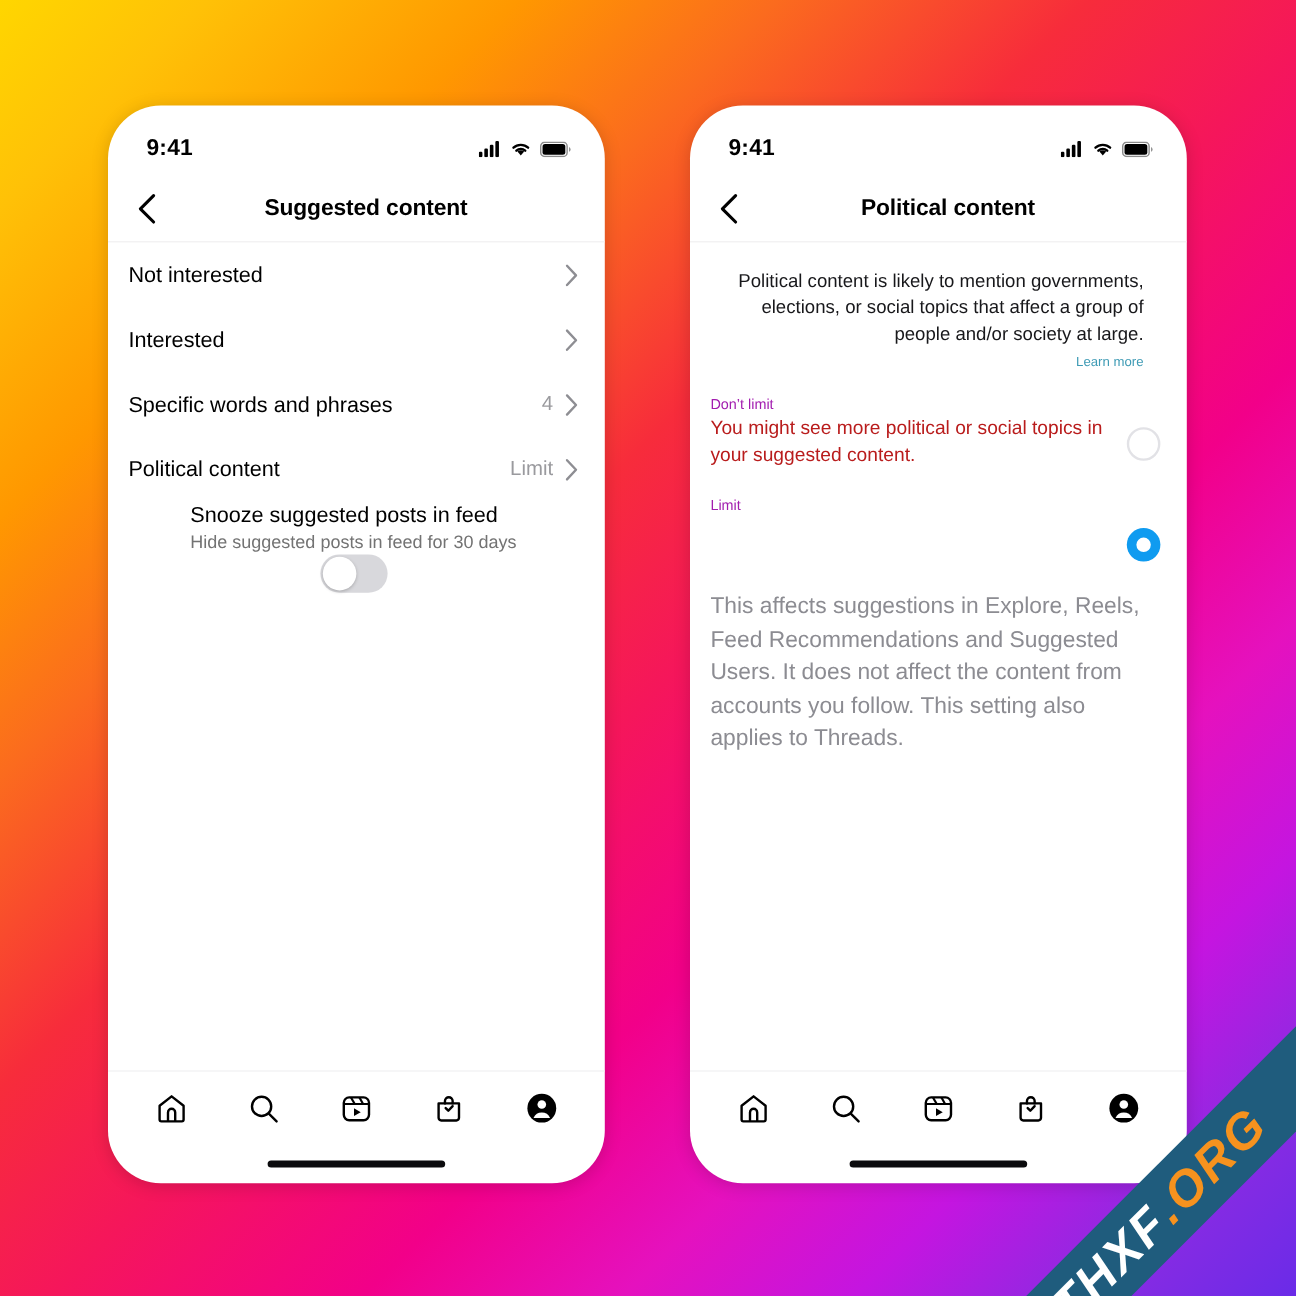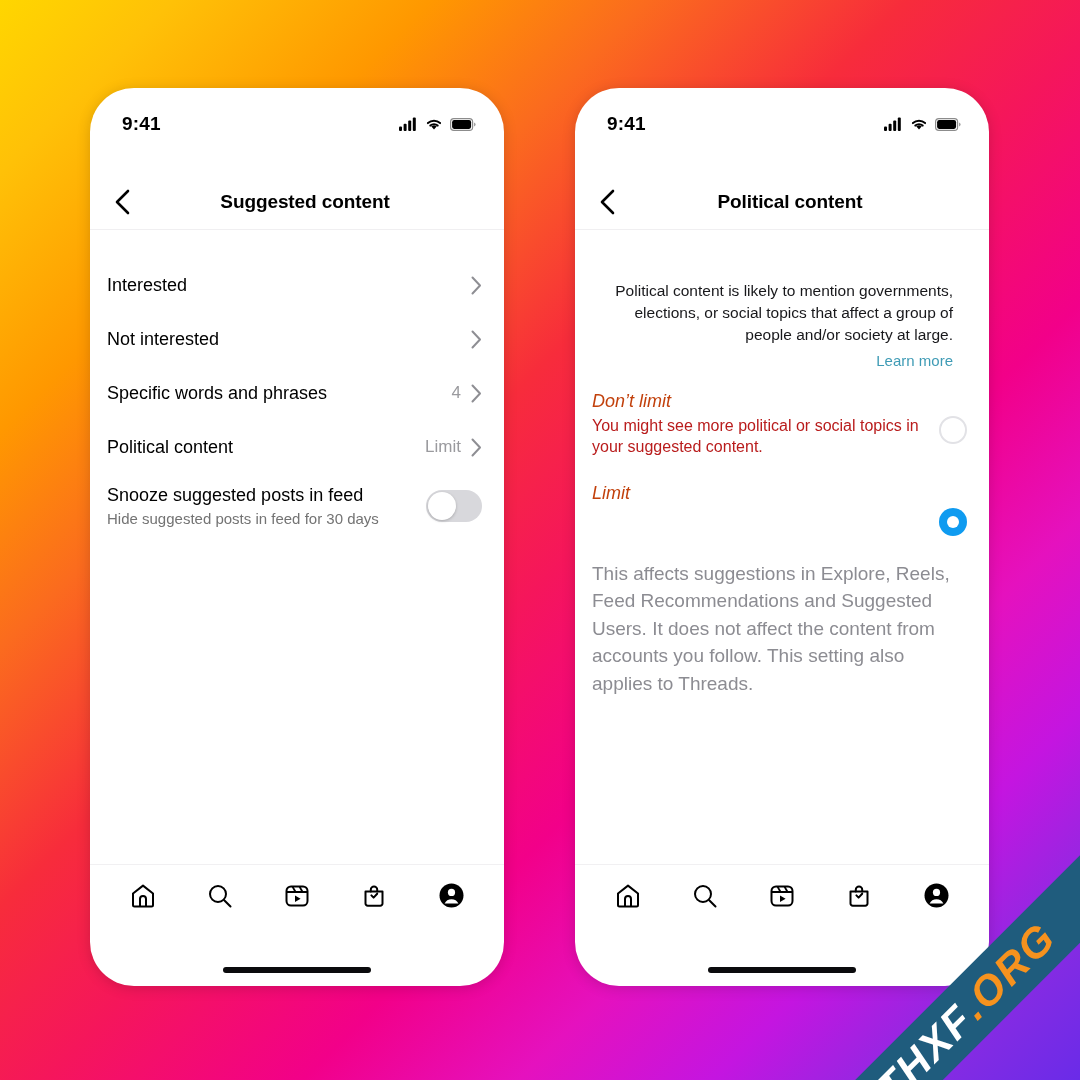--- a/index.html
+++ b/index.html
@@ -36,21 +36,20 @@
     position: absolute;
     top: 88px;
     width: 414px;
     height: 898px;
     background: #ffffff;
     border-radius: 44px;
     overflow: hidden;
     display: flex;
     flex-direction: column;
     box-shadow: 0 2px 14px rgba(0,0,0,0.16);
-    gap: 28px;
   }
   #phone-left  { left: 90px; }
   #phone-right { left: 575px; }
 
   
   .status-bar {
     height: 58px;
     flex: 0 0 58px;
     display: flex;
     align-items: center;
@@ -165,38 +164,37 @@
     text-align: right;
   }
   .desc-text {
     font-size: 15.5px;
     line-height: 1.42;
     color: #18181b;
   }
   .desc-link {
     display: inline-block;
     margin-top: 6px;
-    font-size: 15px;
+    font-size: 11px;
     color: #3f9bb5;
     cursor: pointer;
   }
 
   
   .option-row {
     display: flex;
     align-items: flex-start;
     padding: 20px 22px 4px 17px;
     cursor: pointer;
   }
   .option-main { flex: 1 1 auto; padding-right: 14px; }
   .option-title {
-    font-size: 18px;
-    color: #c2410c;
+    font-size: 12px;
+    color: #a21caf;
     line-height: 1.25;
-    font-style: italic;
   }
   .option-desc {
     font-size: 16px;
     color: #b91c1c;
     line-height: 1.35;
     margin-top: 2px;
   }
   .radio {
     flex: 0 0 auto;
     width: 28px;
@@ -319,33 +317,33 @@
           <path d="M16 2 L5 13 L16 24" stroke="#000" stroke-width="2.6" fill="none" stroke-linecap="round" stroke-linejoin="round"></path>
         </svg>
       </div>
       <div class="nav-title">Suggested content</div>
     </div>
 
     <div class="screen-body">
 
       <div class="list-row">
         <div class="row-main">
-          <div class="row-label">Interested</div>
+          <div class="row-label">Not interested</div>
         </div>
         <div class="row-value"></div>
         <div class="chevron">
           <svg width="11" height="19" viewBox="0 0 11 19">
               <path d="M1.5 1.5 L9 9.5 L1.5 17.5" stroke="#8e8e93" stroke-width="2" fill="none" stroke-linecap="round" stroke-linejoin="round"></path>
             </svg>
         </div>
       </div>
 
       <div class="list-row">
         <div class="row-main">
-          <div class="row-label">Not interested</div>
+          <div class="row-label">Interested</div>
         </div>
         <div class="row-value"></div>
         <div class="chevron">
           <svg width="11" height="19" viewBox="0 0 11 19">
               <path d="M1.5 1.5 L9 9.5 L1.5 17.5" stroke="#8e8e93" stroke-width="2" fill="none" stroke-linecap="round" stroke-linejoin="round"></path>
             </svg>
         </div>
       </div>
 
       <div class="list-row">
@@ -366,21 +364,21 @@
           <div class="row-label">Political content</div>
         </div>
         <div class="row-value">Limit</div>
         <div class="chevron">
           <svg width="11" height="19" viewBox="0 0 11 19">
               <path d="M1.5 1.5 L9 9.5 L1.5 17.5" stroke="#8e8e93" stroke-width="2" fill="none" stroke-linecap="round" stroke-linejoin="round"></path>
             </svg>
         </div>
       </div>
 
-      <div class="list-row" style="min-height:64px;">
+      <div class="list-row" style="min-height:64px;flex-direction:column;">
         <div class="row-main">
           <div class="row-label">Snooze suggested posts in feed</div>
           <div class="row-sub">Hide suggested posts in feed for 30 days</div>
         </div>
         <div class="toggle">
           <div class="knob"></div>
         </div>
       </div>
 
     </div>

